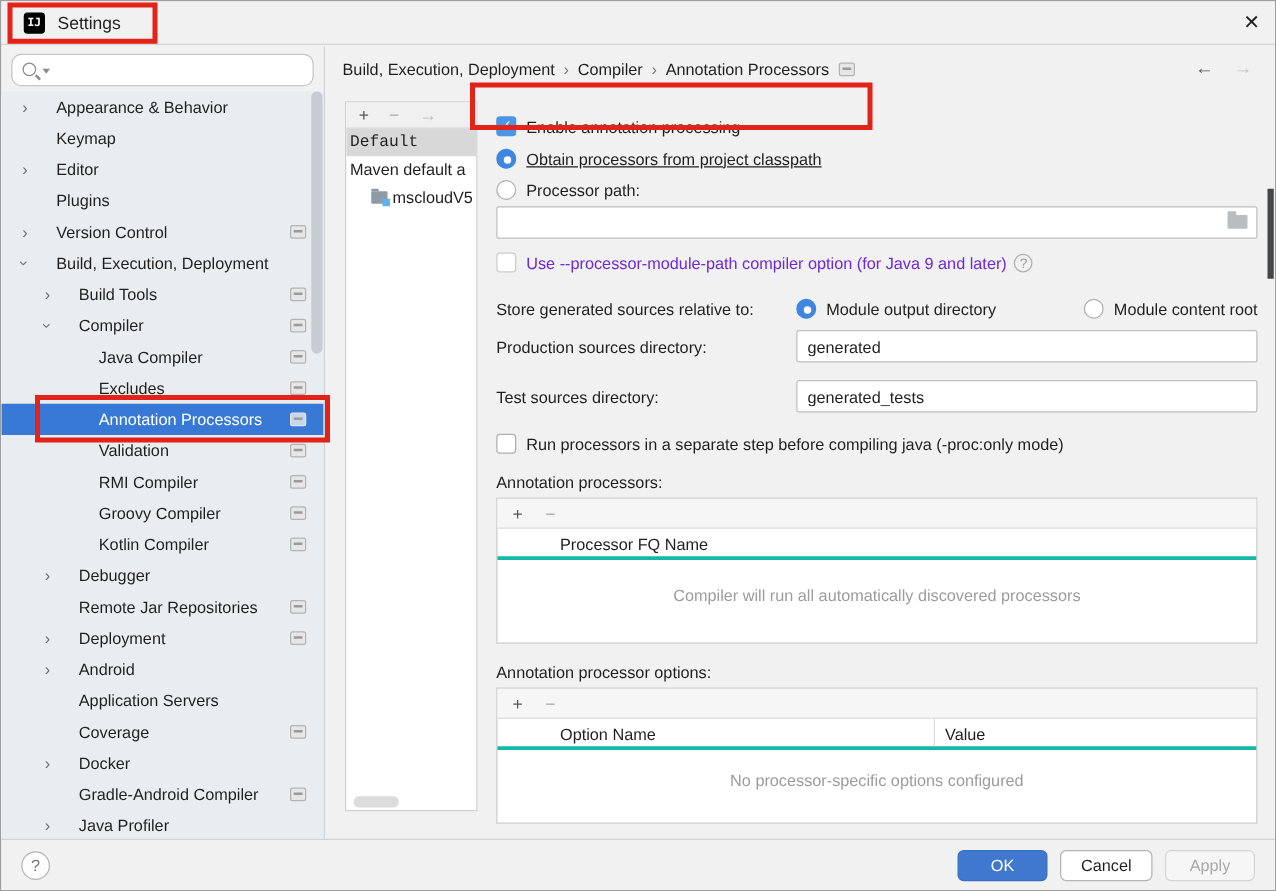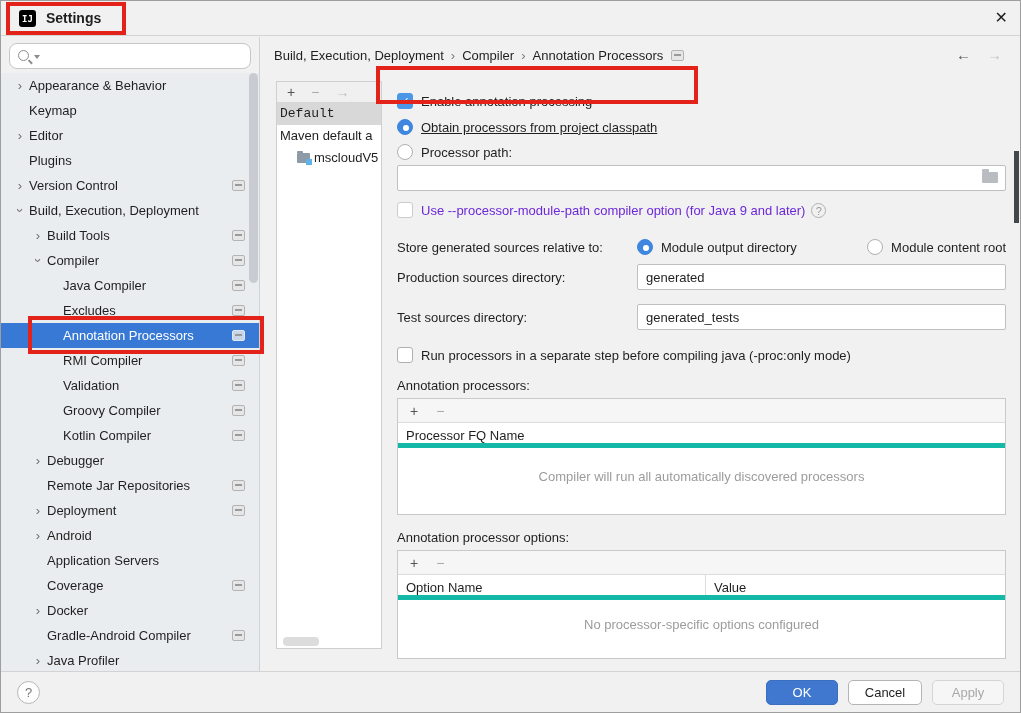--- a/index.html
+++ b/index.html
@@ -3,39 +3,39 @@
 <meta charset="utf-8">
 <style>
   * { margin:0; padding:0; box-sizing:border-box; }
   html,body { width:1021px; height:713px; }
   body { font-family:"Liberation Sans", sans-serif; font-size:13px; color:#1f1f1f; background:#fff; }
   .window { position:relative; width:1021px; height:713px; background:#f1f1f1; border:1px solid #9e9e9e; overflow:hidden; }
 
   
   .titlebar { position:absolute; left:0; top:0; right:0; height:35px; background:#f1f1f1; border-bottom:1px solid #d4d4d4; }
   .app-logo { position:absolute; left:18px; top:9px; width:17px; height:17px; background:#000; border-radius:3px; color:#fff; font-family:"DejaVu Sans Mono", monospace; font-size:9px; font-weight:bold; display:flex; align-items:center; justify-content:center; letter-spacing:0; }
-  .title-text { position:absolute; left:45px; top:9px; font-size:14px; color:#1f1f1f;font-weight:bold; }
+  .title-text { position:absolute; left:45px; top:9px; font-size:14px; color:#1f1f1f; }
   .close-x { position:absolute; right:12px; top:7px; font-size:16px; color:#1f1f1f; cursor:default; }
 
   
   .sidebar { position:absolute; left:0; top:36px; width:258px; bottom:41px; background:#f1f1f1; }
   .search-wrap { height:36px; padding:6px 8px; }
   .search-box { position:relative; width:242px; height:26px; background:#fff; border:1px solid #c6c6c6; border-radius:8px; }
   .mag-icon { position:absolute; left:8px; top:6px; width:11px; height:11px; border:1.5px solid #8b8b8b; border-radius:50%; }
   .mag-icon::after { content:""; position:absolute; left:9px; top:10px; width:5px; height:1.5px; background:#8b8b8b; transform:rotate(45deg); }
   .mag-caret { position:absolute; left:24px; top:11px; width:0; height:0; border-left:3px solid transparent; border-right:3px solid transparent; border-top:4px solid #8b8b8b; }
   .search-input { position:absolute; left:34px; top:2px; right:6px; height:20px; border:none; outline:none; background:transparent; font-size:13px; font-family:"Liberation Sans", sans-serif; }
   .tree { position:absolute; left:0; top:36px; right:0; bottom:0; background:#eaedf0; overflow:hidden; }
   .trow { position:relative; height:25px; line-height:25px; display:flex; align-items:center; white-space:nowrap; cursor:default; }
   .trow .chev { display:inline-block; width:18px; text-align:center; color:#6e6e6e; font-size:13px; }
   .trow .chev.down { transform:translateY(-2px); }
   .trow.l1 { padding-left:10px; }
   .trow.l2 { padding-left:28px; }
   .trow.l3 { padding-left:62px; }
-  .trow .lbl { color:#1f1f1f; }
+  .trow .lbl { color:#1f1f1f;margin-left:16px; }
   .trow .shared { position:absolute; right:14px; top:7px; width:13px; height:11px; border:1px solid #b3b3b3; border-radius:2px; background:#e6e6e6; }
   .trow .shared::after { content:""; position:absolute; left:2px; top:3px; width:7px; height:2px; background:#9a9a9a; }
   .trow.selected { background:#3779d4; }
   .trow.selected .lbl { color:#fff; }
   .trow.selected .shared { background:#c9d6ea; border-color:#e0e8f4; }
   .tree-scroll { position:absolute; right:1px; top:0; width:9px; height:210px; background:#c8ccd2; border-radius:5px; }
 
   
   .main { position:absolute; left:258px; top:36px; right:0; bottom:41px; background:#f1f1f1; border-left:1px solid #d2d2d2; }
   .crumbs { position:relative; height:36px; padding:11px 0 0 14px; white-space:nowrap; }
@@ -79,21 +79,21 @@
   .tfield { height:26px; background:#fff; border:1px solid #bfbfbf; border-radius:2px; font-size:13px; font-family:"Liberation Sans", sans-serif; padding:0 8px; outline:none; color:#1f1f1f; }
   .path-wrap { position:relative; margin-top:5px; }
   .path-input { width:100%; padding-right:32px; }
   .folder-btn { position:absolute; right:8px; top:7px; width:16px; height:11px; background:#b9bdc2; border-radius:1px; }
   .folder-btn::before { content:""; position:absolute; left:0; top:-3px; width:7px; height:3px; background:#b9bdc2; border-radius:1px 1px 0 0; }
   .lab240 { width:240px; flex:none; }
   .grow { flex:1; }
   .sec-label { margin-top:15px; }
   .tpanel { border:1px solid #c9c9c9; background:#fff; margin-top:5px; }
   .tp-toolbar { height:24px; background:#f6f6f6; border-bottom:1px solid #dcdcdc; display:flex; align-items:center; padding-left:12px; gap:18px; font-size:14px; }
-  .tp-header { height:25px; line-height:25px; border-bottom:5px solid #14b8a6; display:flex; }
+  .tp-header { height:25px; line-height:25px; border-bottom:3px solid #14b8a6; display:flex;padding-left:42px; }
   .tp-header .h1 { padding-left:8px; }
   .tp-empty { color:#9c9c9c; text-align:center; }
   .opt-h1 { width:308px; padding-left:8px; border-right:1px solid #dcdcdc; }
   .opt-h2 { padding-left:8px; }
 
   
   .footer { position:absolute; left:0; right:0; bottom:0; height:41px; background:#f1f1f1; border-top:1px solid #d3d3d3; }
   .help-btn { position:absolute; left:16px; top:9px; width:23px; height:23px; border:1px solid #b6b6b6; border-radius:50%; background:#fdfdfd; color:#777; text-align:center; line-height:21px; font-size:13px; }
   .btns { position:absolute; right:16px; top:8px; display:flex; gap:10px; }
   .btn { height:25px; border-radius:5px; font-size:13px; font-family:"Liberation Sans", sans-serif; display:flex; align-items:center; justify-content:center; }
@@ -168,25 +168,25 @@
         </div>
       <div class="trow l3">
           <span class="lbl">Excludes</span>
           <span class="shared"></span>
         </div>
       <div class="trow l3 selected">
           <span class="lbl">Annotation Processors</span>
           <span class="shared"></span>
         </div>
       <div class="trow l3">
+          <span class="lbl">Validation</span>
+          <span class="shared"></span>
+        </div>
+      <div class="trow l3">
           <span class="lbl">RMI Compiler</span>
-          <span class="shared"></span>
-        </div>
-      <div class="trow l3">
-          <span class="lbl">Validation</span>
           <span class="shared"></span>
         </div>
       <div class="trow l3">
           <span class="lbl">Groovy Compiler</span>
           <span class="shared"></span>
         </div>
       <div class="trow l3">
           <span class="lbl">Kotlin Compiler</span>
           <span class="shared"></span>
         </div>

